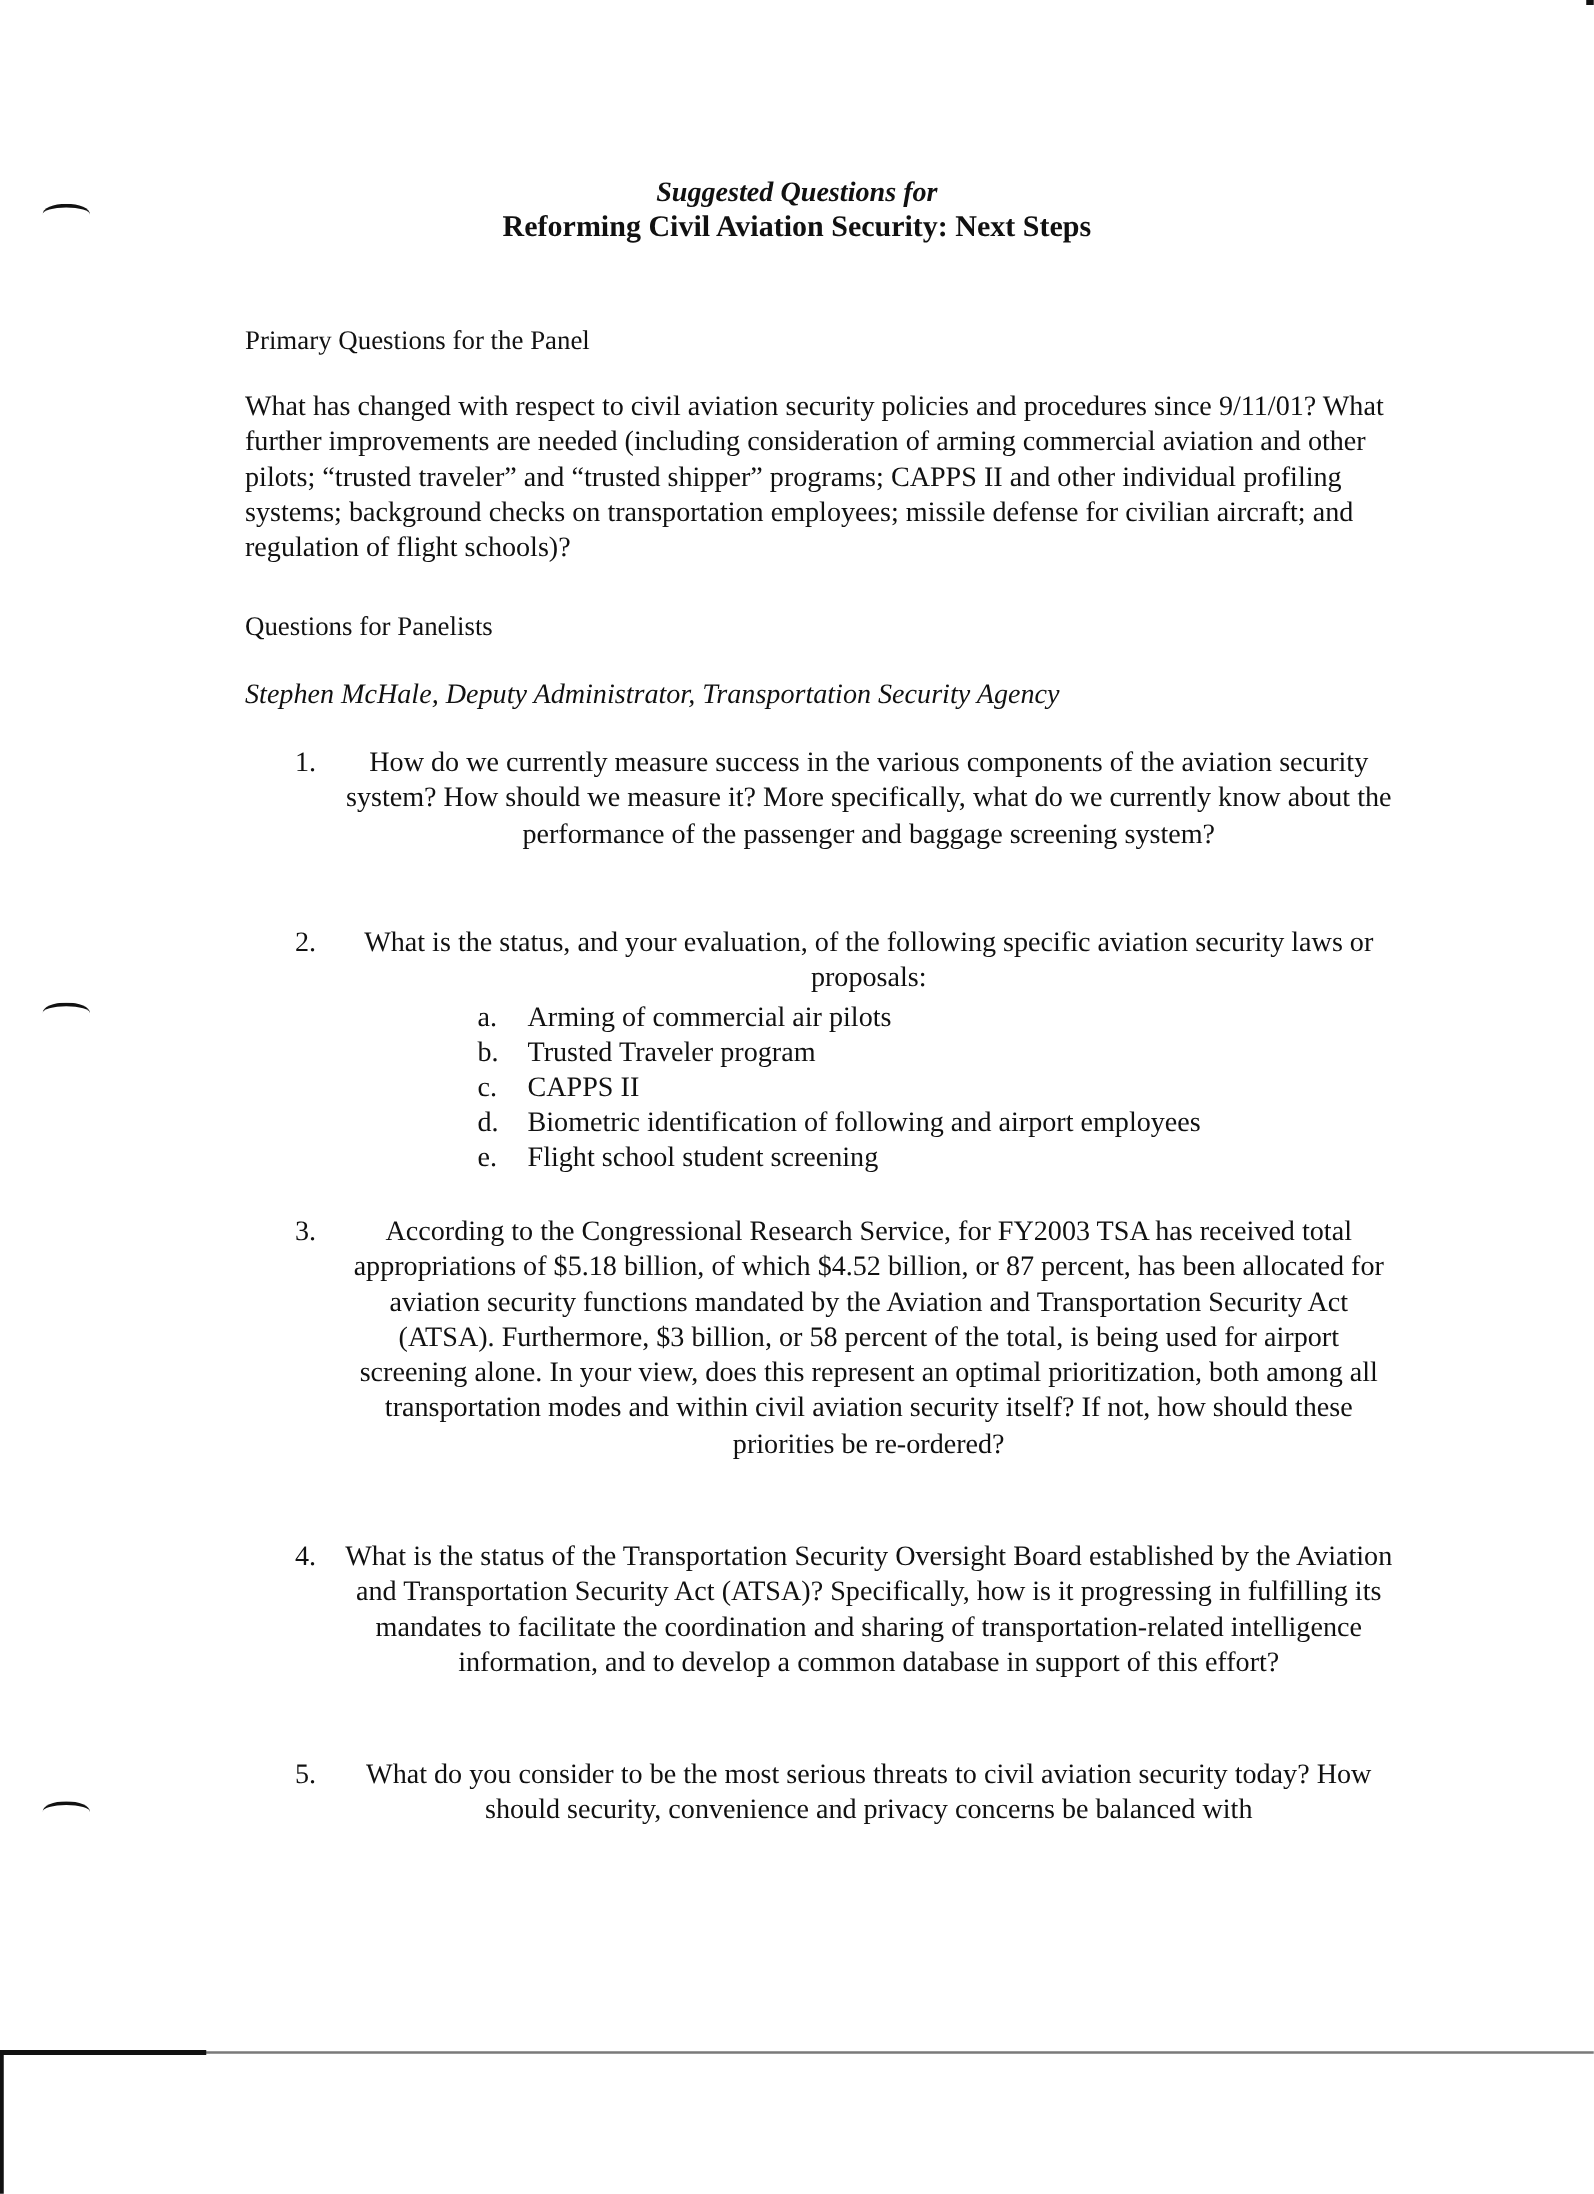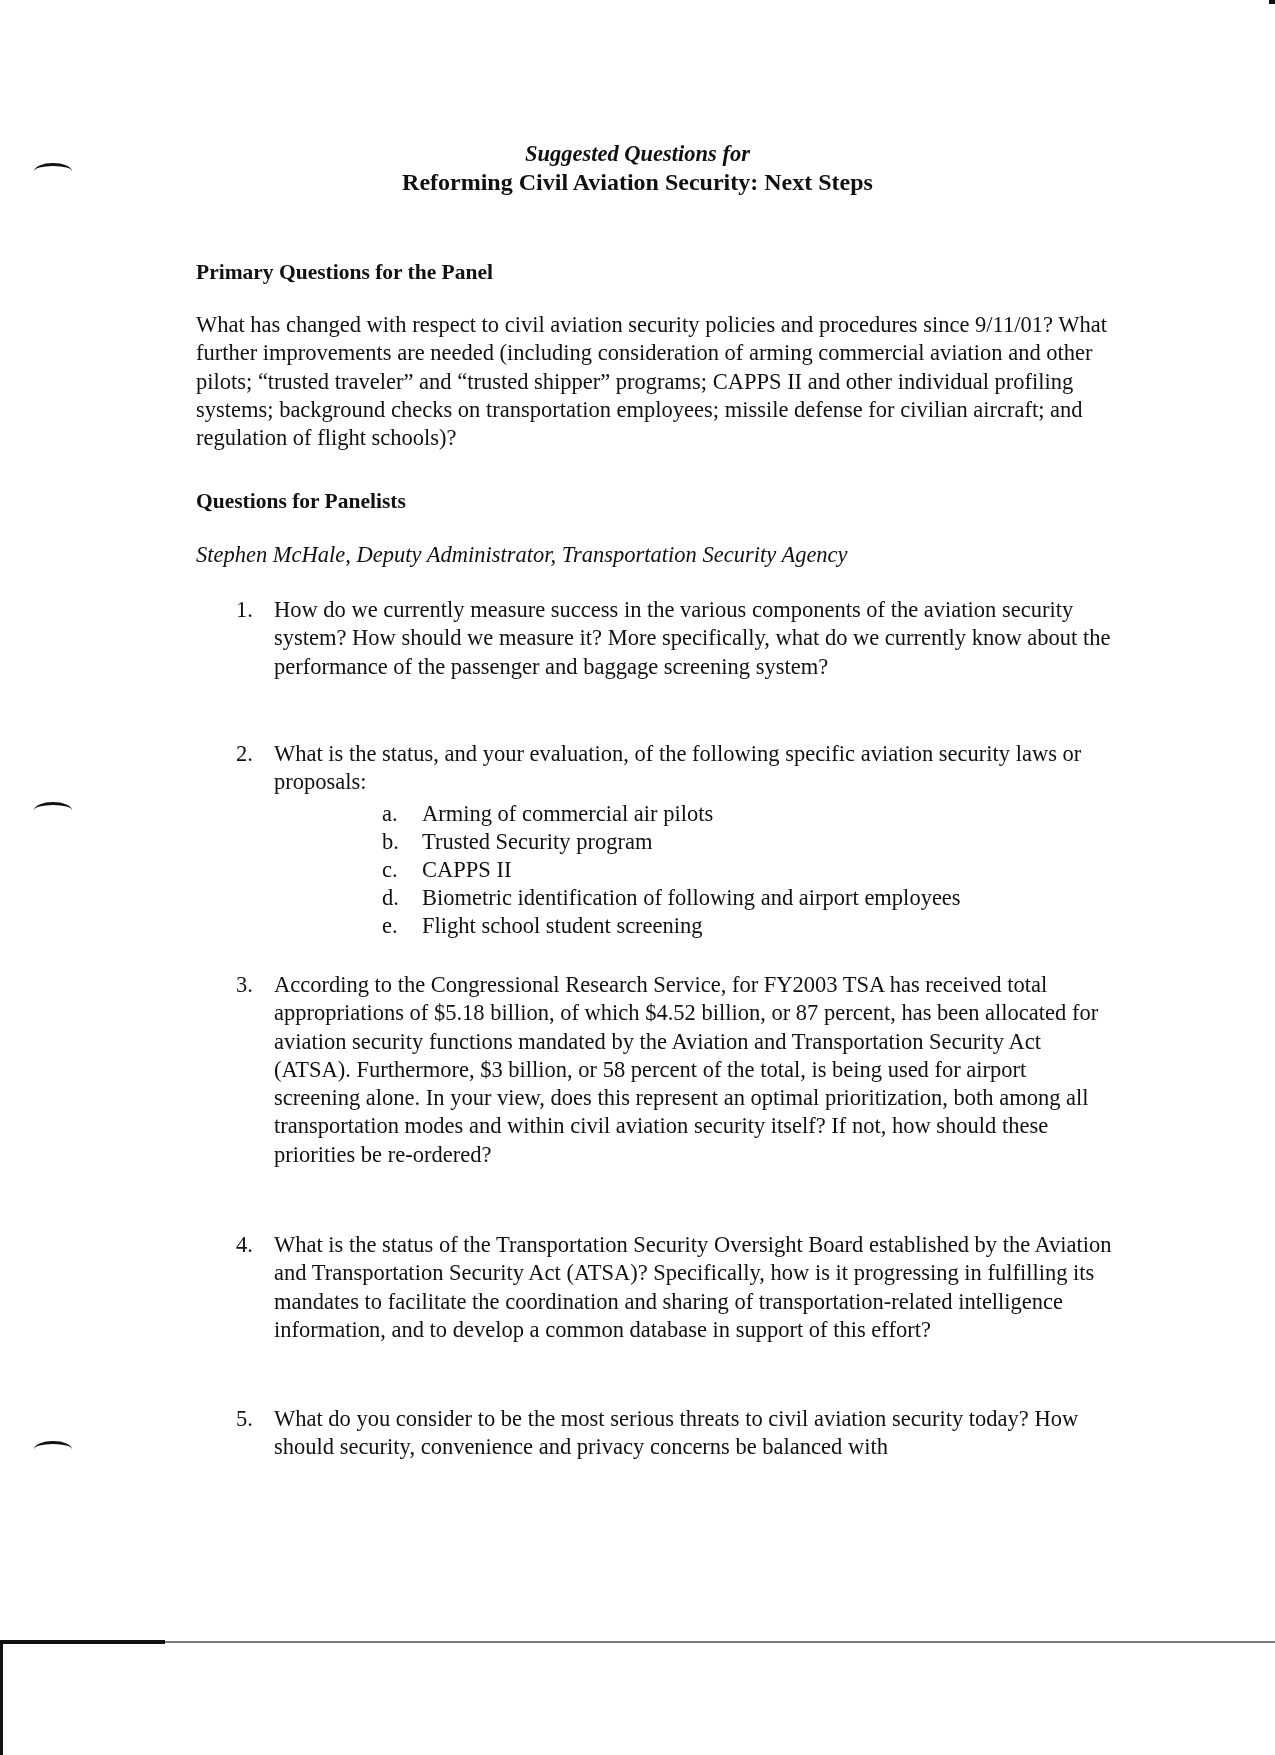--- a/index.html
+++ b/index.html
@@ -9,26 +9,26 @@
       font-family: "Liberation Serif", "DejaVu Serif", serif;
       color: #111111;
       font-size: 22.5px;
       line-height: 28.3px;
       border-radius: 20px;
     }
     .title-block { position: absolute; left: 0; width: 1275px; top: 140px; text-align: center; }
     .title-line1 { font-style: italic; font-weight: bold; font-size: 22.5px; line-height: 28px; }
     .title-line2 { font-weight: bold; font-size: 24px; line-height: 28px; }
     .abs { position: absolute; }
-    .heading { font-weight: bold; font-size: 21.5px; }
+    .heading { font-weight: normal; font-size: 21.5px; }
     .para { left: 196px; width: 930px; }
     .speaker { font-style: italic; }
     .q { position: absolute; left: 236px; width: 880px; }
     .q .num { position: absolute; left: 0; top: 0; width: 40px; }
-    .q .text { margin-left: 38px; }
+    .q .text { margin-left: 38px; text-align: center; }
     .sub { position: absolute; left: 382px; width: 700px; }
     .sub .letter { position: absolute; left: 0; width: 30px; }
     .sub .stext { margin-left: 40px; }
     .punch { position: absolute; width: 38px; height: 14px; border-top: 3px solid #111; border-radius: 50% 50% 0 0; }
     .scan-line { position: absolute; left: 0; top: 1641px; width: 1275px; height: 2px; background: #7a7a7a; }
     .scan-line-dark { position: absolute; left: 0; top: 1640px; width: 165px; height: 4px; background: #111; }
     .scan-left-edge { position: absolute; left: 0; top: 1640px; width: 3px; height: 115px; background: #111; }
     .corner-mark { position: absolute; right: 0; top: 0; width: 6px; height: 4px; background: #111; }
   </style>
 </head>
@@ -64,21 +64,21 @@
     <div class="num">2.</div>
     <div class="text">What is the status, and your evaluation, of the following specific aviation security laws or proposals:</div>
   </div>
 
   <div class="sub" style="top:800px;">
     <span class="letter">a.</span>
     <div class="stext">Arming of commercial air pilots</div>
   </div>
   <div class="sub" style="top:828px;">
     <span class="letter">b.</span>
-    <div class="stext">Trusted Security program</div>
+    <div class="stext">Trusted Traveler program</div>
   </div>
   <div class="sub" style="top:856px;">
     <span class="letter">c.</span>
     <div class="stext">CAPPS II</div>
   </div>
   <div class="sub" style="top:884px;">
     <span class="letter">d.</span>
     <div class="stext">Biometric identification of following and airport employees</div>
   </div>
   <div class="sub" style="top:912px;">

